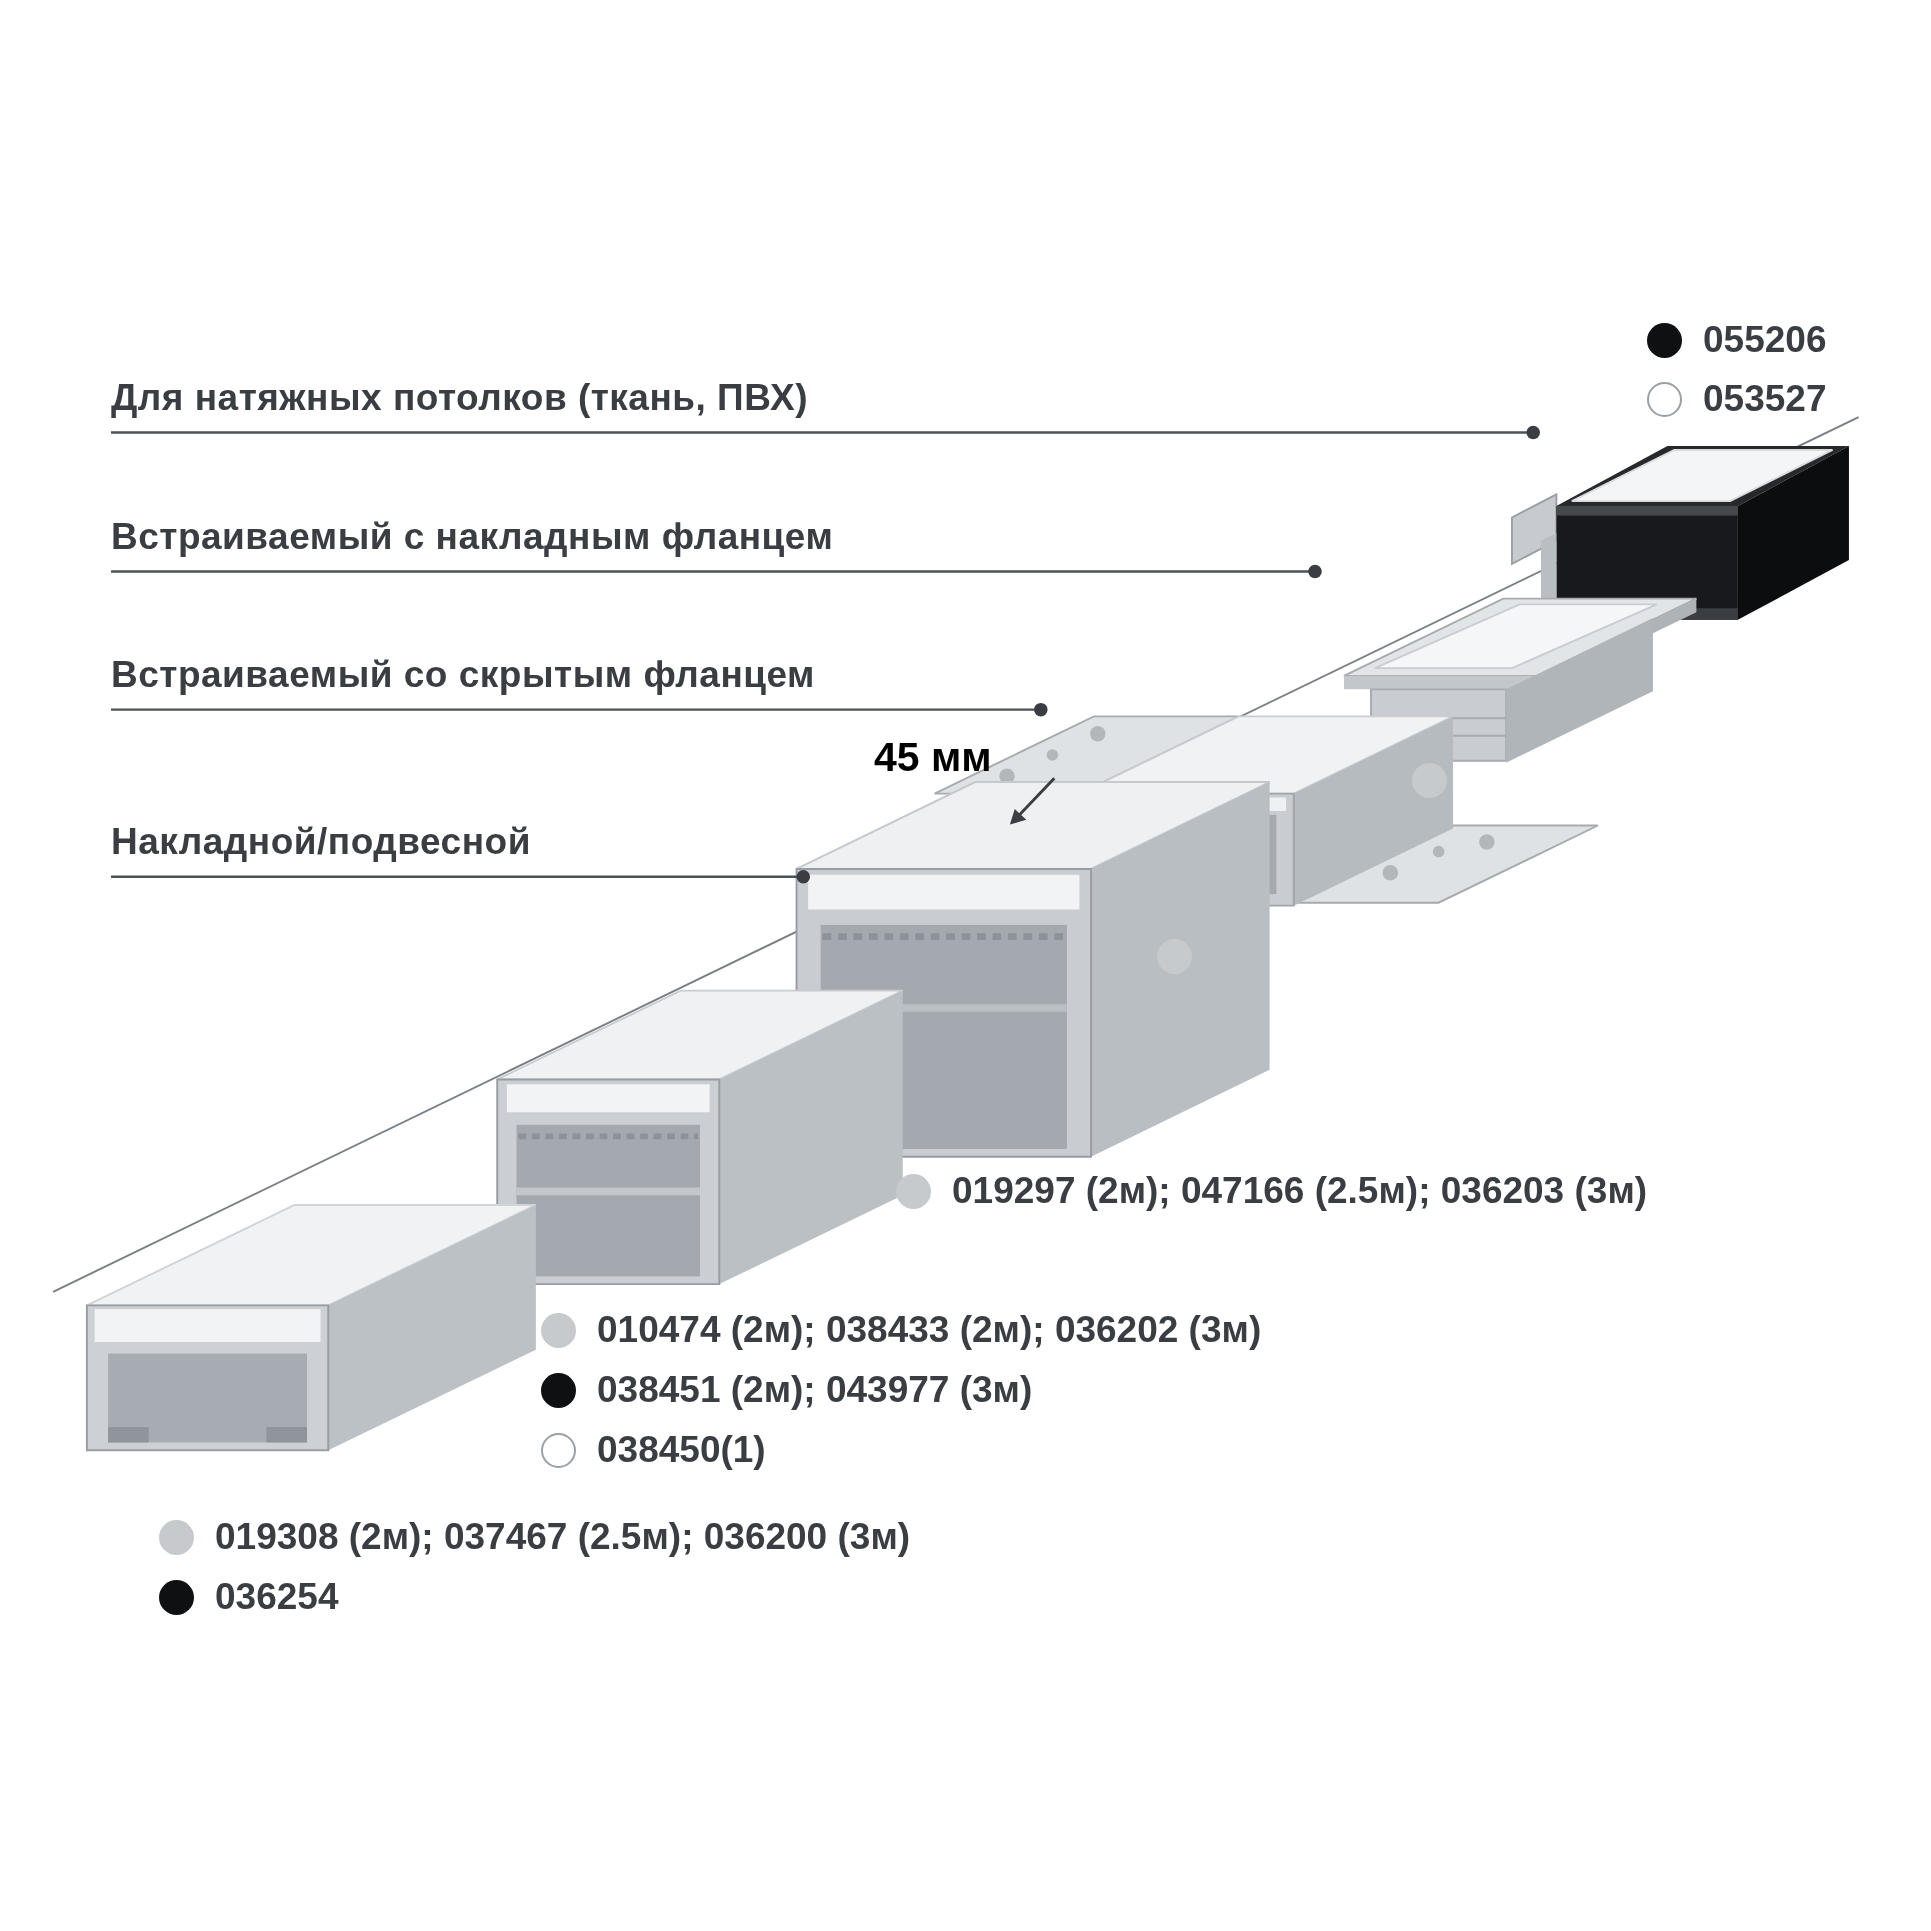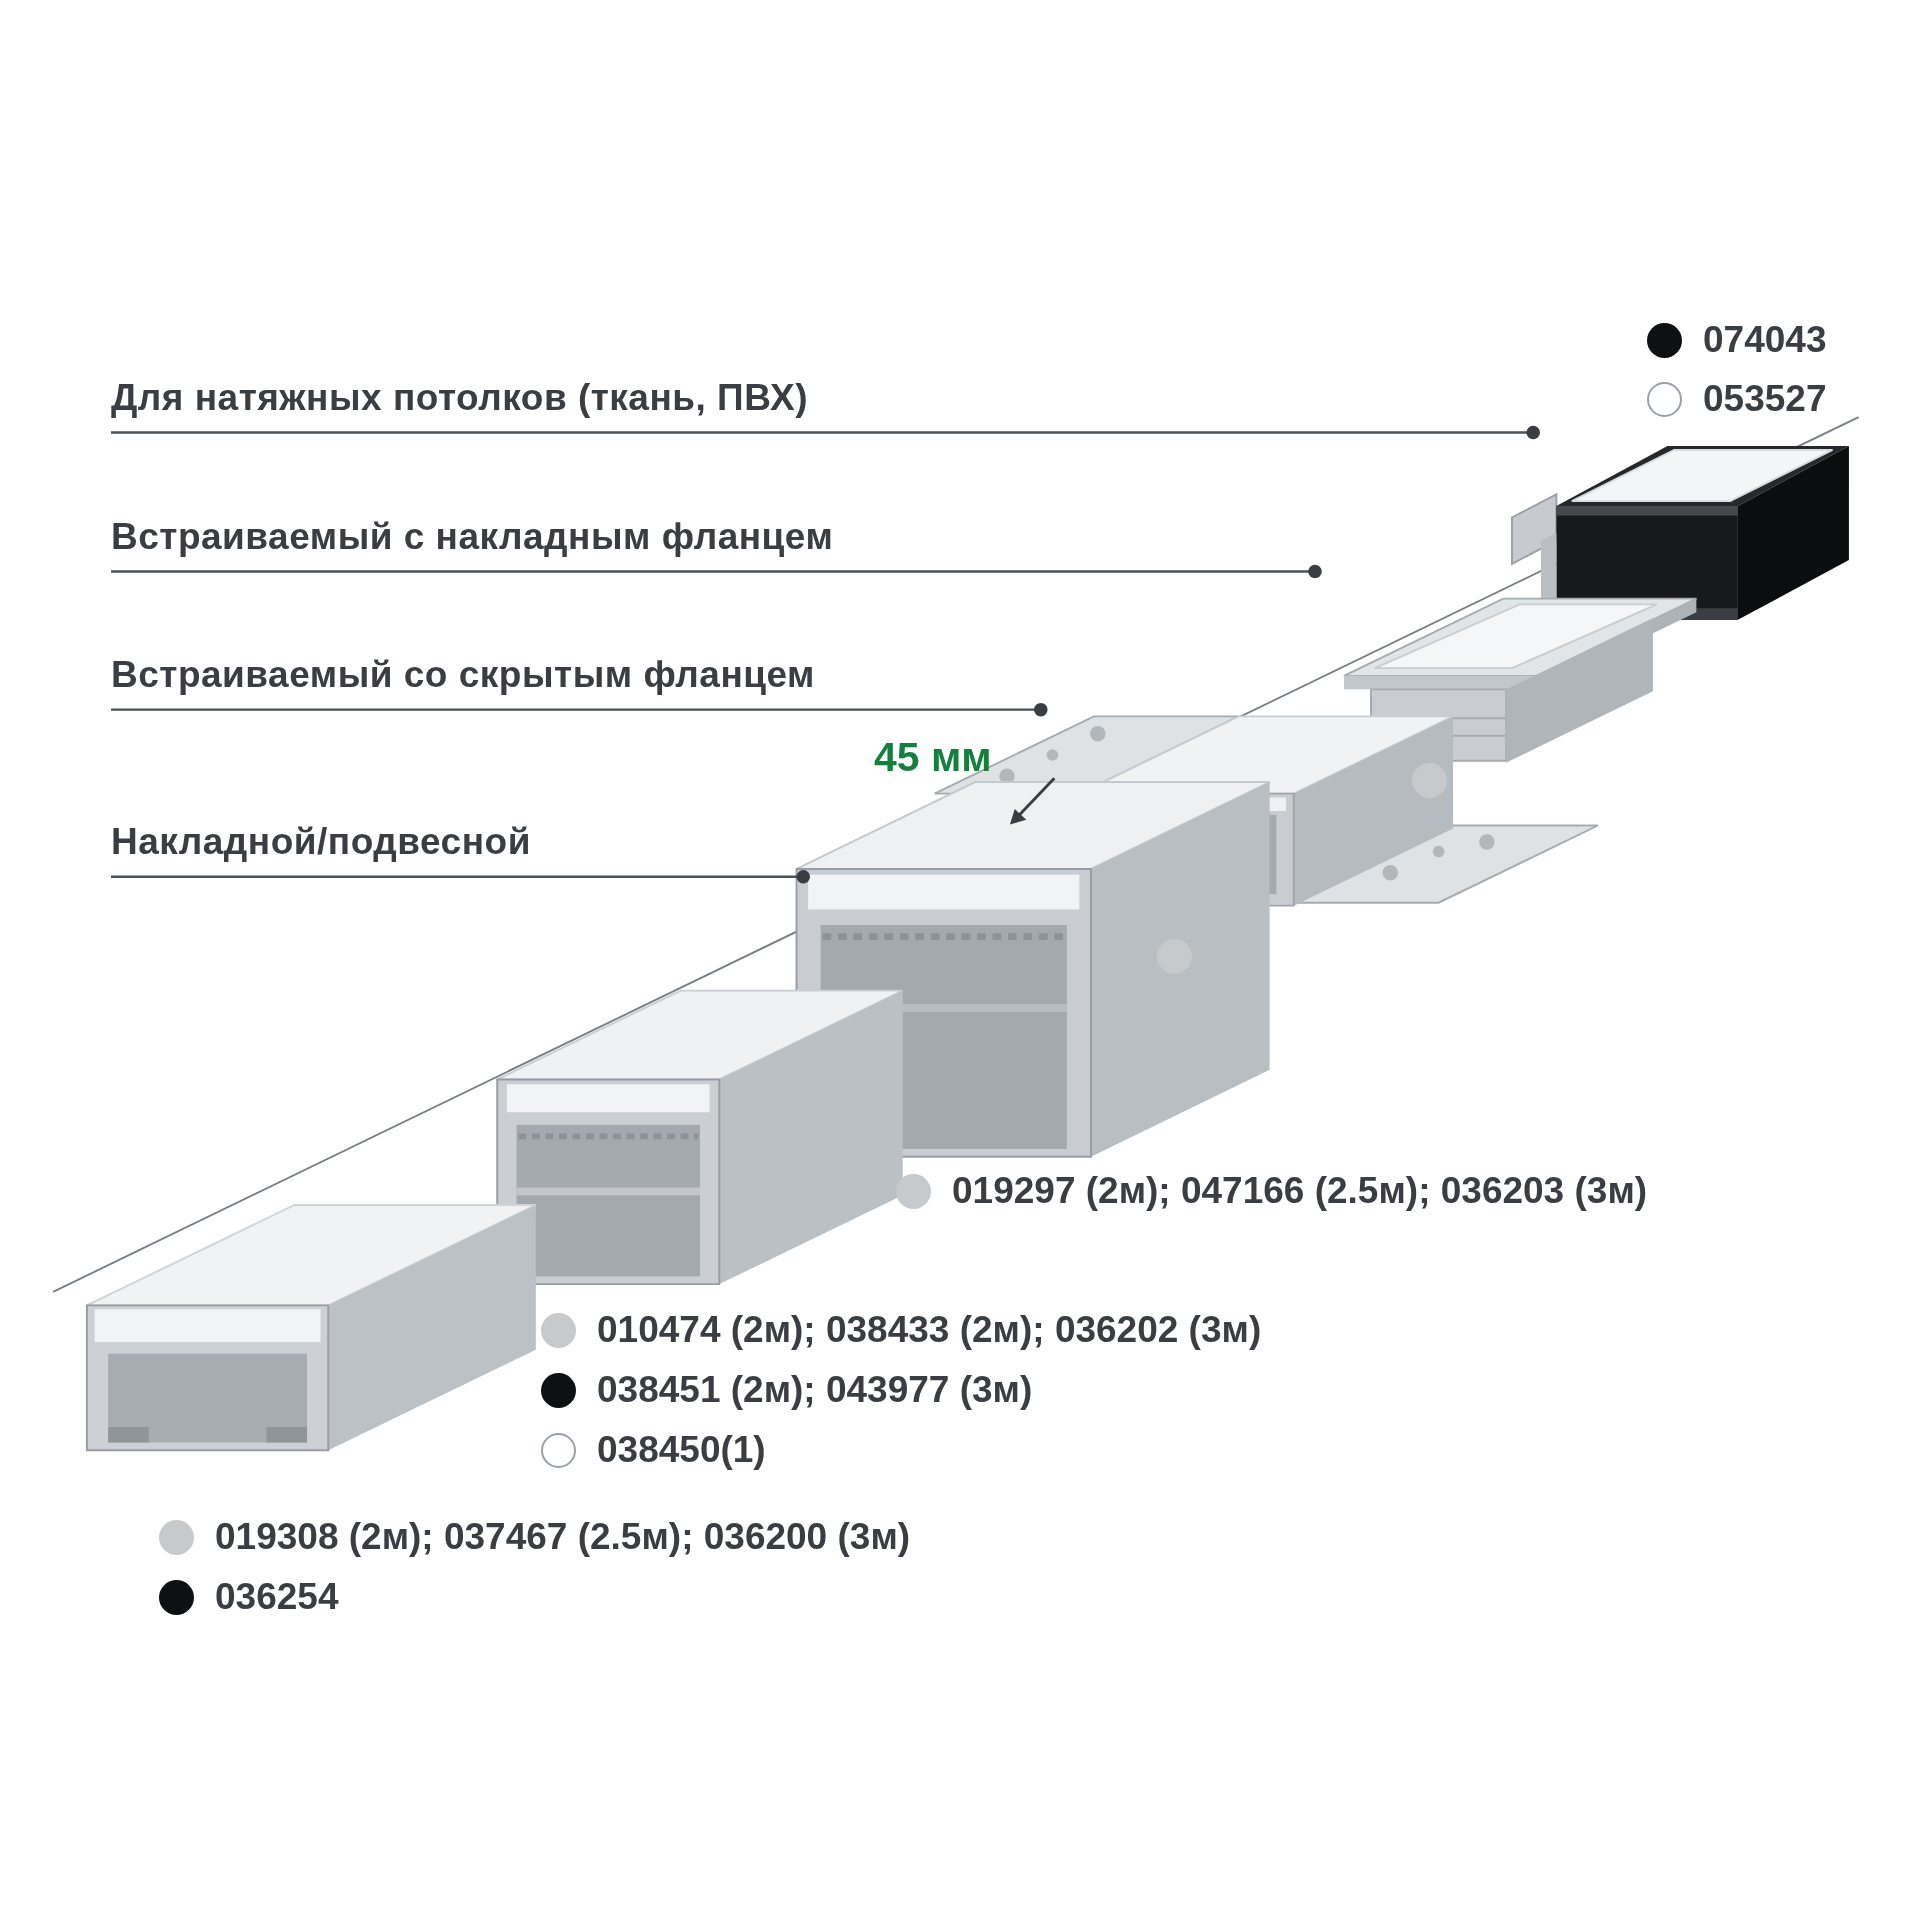--- a/index.html
+++ b/index.html
@@ -6,21 +6,21 @@
   #stage{
     position:relative;width:1931px;height:1931px;background:#ffffff;overflow:hidden;
     font-family:"Liberation Sans","DejaVu Sans",sans-serif;color:#3a3e43;
   }
   svg#scene{position:absolute;left:0;top:0;}
   .cat-label{
     position:absolute;font-size:37px;font-weight:bold;letter-spacing:0.5px;
     color:#3a3e43;white-space:nowrap;
   }
   .dim-label{
-    position:absolute;font-size:41px;font-weight:bold;color:#15803d;white-space:nowrap;text-align:right;
+    position:absolute;font-size:41px;font-weight:bold;color:#000000;white-space:nowrap;text-align:right;
   }
   .legend-row{
     position:absolute;display:flex;align-items:center;gap:21px;height:42px;white-space:nowrap;
   }
   .legend-row .dot{
     width:35px;height:35px;border-radius:50%;flex:0 0 auto;box-sizing:border-box;
   }
   .dot-gray{background:#c6cacd;}
   .dot-black{background:#0e1012;}
   .dot-white{background:#ffffff;border:2.9px solid #9aa0a5;}
@@ -127,21 +127,21 @@
 
   <div class="cat-label" style="left:111px;top:377px;">Для натяжных потолков (ткань, ПВХ)</div>
   <div class="cat-label" style="left:111px;top:654px;">Встраиваемый со скрытым фланцем</div>
   <div class="cat-label" style="left:111px;top:516px;">Встраиваемый с накладным фланцем</div>
   <div class="cat-label" style="left:111px;top:821px;">Накладной/подвесной</div>
 
   <div class="dim-label" style="left:874px;top:734px;">45 мм</div>
 
   <div class="legend-row" style="left:1647px;top:319px;">
     <span class="dot dot-black"></span>
-    <span class="codes">074043</span>
+    <span class="codes">055206</span>
   </div>
   <div class="legend-row" style="left:1647px;top:378px;">
     <span class="dot dot-white"></span>
     <span class="codes">053527</span>
   </div>
   <div class="legend-row" style="left:1412px;top:759px;">
     <span class="dot dot-gray"></span>
   </div>
   <div class="legend-row" style="left:1157px;top:935px;">
     <span class="dot dot-gray"></span>

